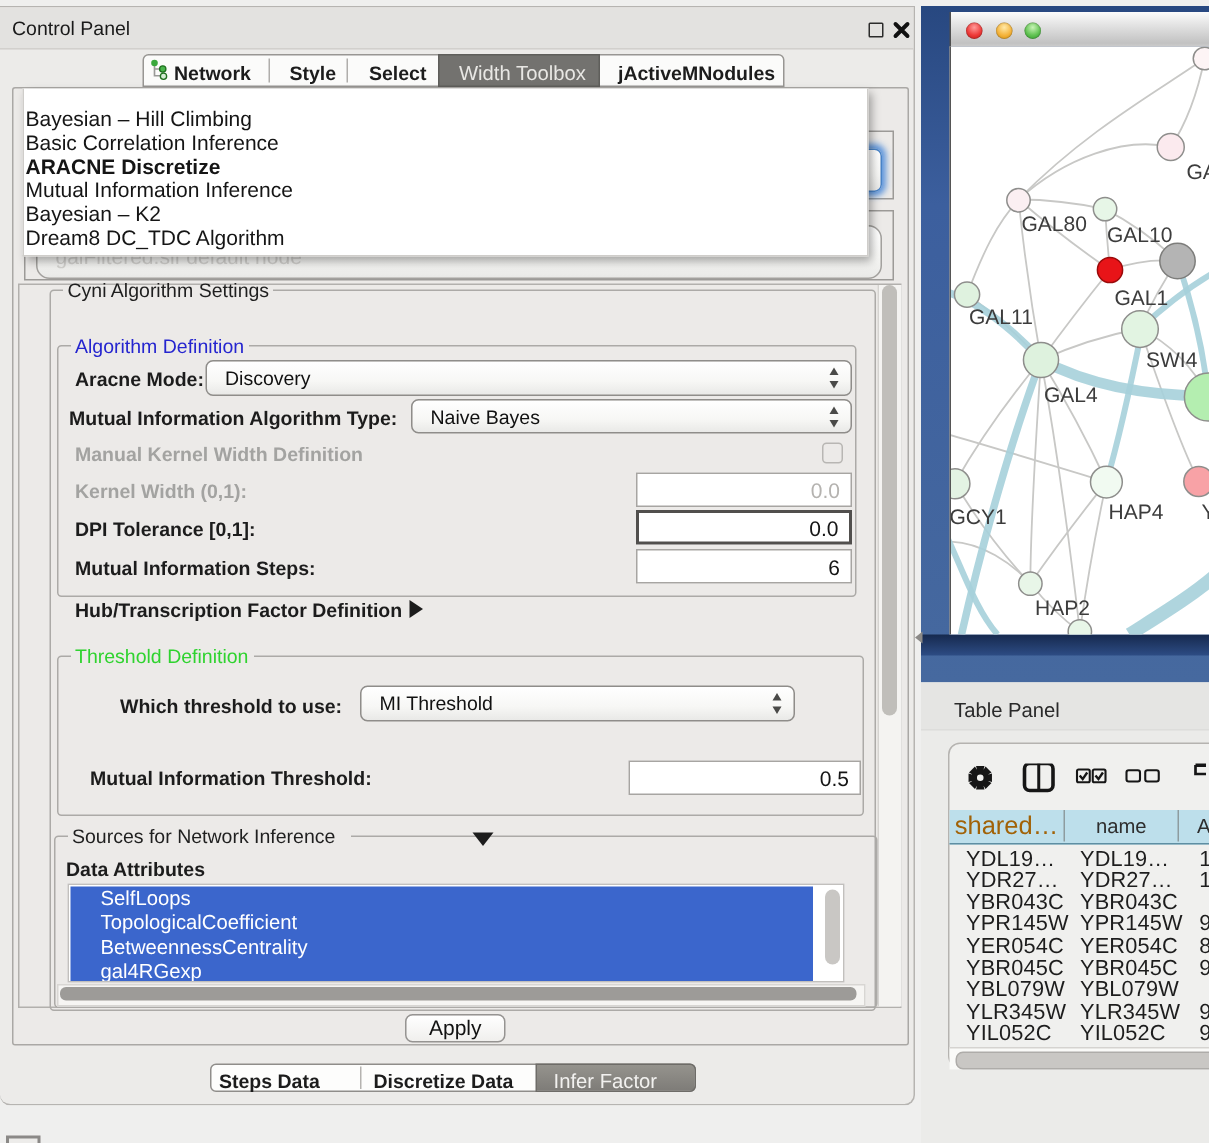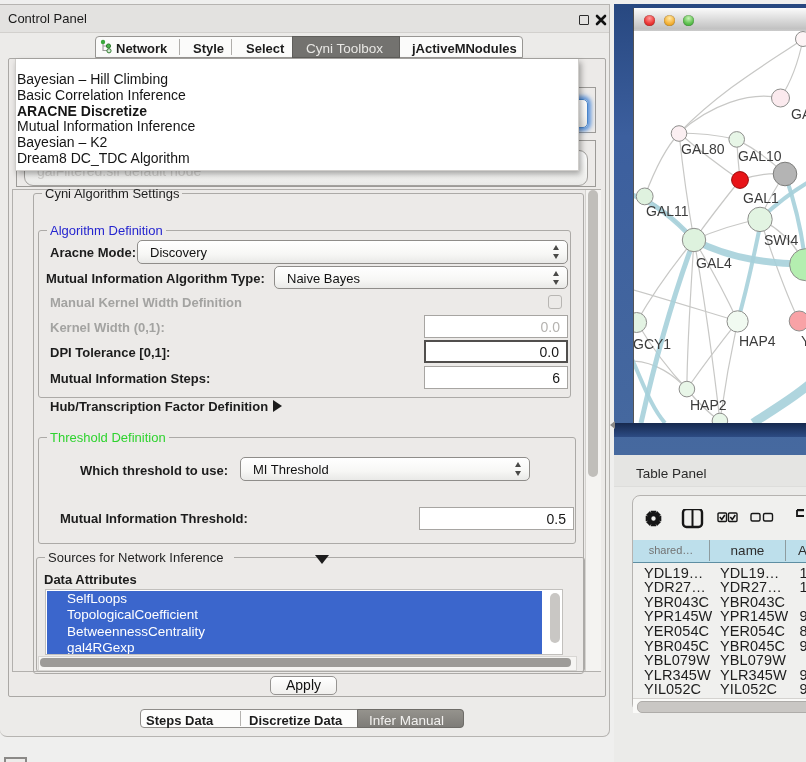--- a/index.html
+++ b/index.html
@@ -36,21 +36,21 @@
   </svg>
 
   <div class="abs" id="tabbar" style="left:95px;top:36px;width:428px;height:22px;background:#fbfbfa;
        border:1px solid #989693;border-radius:4px 4px 0 0;box-sizing:border-box"></div>
   <div class="abs" style="left:292px;top:36px;width:108px;height:22px;background:#73726f;border:1px solid #5f5e5b;box-sizing:border-box"></div>
   <div class="abs" style="left:179px;top:39px;width:1px;height:16px;background:#b0aeab"></div>
   <div class="abs" style="left:231px;top:39px;width:1px;height:16px;background:#b0aeab"></div>
   <div class="abs lbl" style="left:116px;top:41px">Network</div>
   <div class="abs lbl" style="left:193px;top:41px">Style</div>
   <div class="abs lbl" style="left:246px;top:41px">Select</div>
-  <div class="abs lbl" style="left:306px;top:41px;color:#e8e7e4;font-weight:normal;font-size:13.5px">Cyni Toolbox</div>
+  <div class="abs lbl" style="left:306px;top:41px;color:#e8e7e4;font-weight:normal;font-size:13.5px">Width Toolbox</div>
   <div class="abs lbl" style="left:412px;top:41px">jActiveMNodules</div>
   <svg class="abs" style="left:99px;top:39px" width="13" height="15" viewBox="0 0 13 15">
     <path d="M4 4 L4 11.5 L9.5 11.5 M4 7 L9 7" stroke="#9a9a98" stroke-width="1.1" fill="none"></path>
     <circle cx="4" cy="3" r="2.2" fill="#3aa83c"></circle>
     <circle cx="9.5" cy="7" r="2.1" fill="#49b54b" stroke="#20701f" stroke-width=".9"></circle>
     <circle cx="10" cy="11.8" r="2.1" fill="#d4ecd4" stroke="#20701f" stroke-width=".9"></circle>
   </svg>
 
   <div class="abs" style="left:8px;top:58px;width:598px;height:639px;background:#eceae8;
        border:1px solid #aaa8a5;border-radius:2px;box-sizing:border-box"></div>
@@ -145,21 +145,21 @@
 
   <div class="abs" style="left:270px;top:676px;width:65px;height:16.5px;background:linear-gradient(#ffffff,#f0efed);
        border:1px solid #969492;border-radius:5px;text-align:center;font-size:14px;color:#111;line-height:16px">Apply</div>
   <div class="abs" style="left:140px;top:709px;width:324px;height:19px;background:#fdfdfc;border:1px solid #8f8d8a;
        border-radius:4px;box-sizing:border-box"></div>
   <div class="abs" style="left:357px;top:709px;width:107px;height:19px;background:linear-gradient(#95938d,#7e7c78);
        border:1px solid #6e6c68;border-radius:0 4px 4px 0;box-sizing:border-box"></div>
   <div class="abs" style="left:240px;top:711px;width:1px;height:15px;background:#b5b3b0"></div>
   <div class="abs lbl" style="left:146px;top:713px">Steps Data</div>
   <div class="abs lbl" style="left:249px;top:713px">Discretize Data</div>
-  <div class="abs lbl" style="left:369px;top:713px;color:#f2f1ef;font-weight:normal;font-size:13.5px">Infer Manual</div>
+  <div class="abs lbl" style="left:369px;top:713px;color:#f2f1ef;font-weight:normal;font-size:13.5px">Infer Factor</div>
 
   <div class="abs" style="left:4px;top:757px;width:19px;height:12px;border:2px solid #8b8987;background:#edecea"></div>
 
   <div class="abs" style="left:614px;top:0;width:192px;height:455px;background:linear-gradient(#27477f,#3c5f9e 30%,#46699f)"></div>
   <div class="abs" style="left:614px;top:0;width:192px;height:4px;background:#f0efee"></div>
 
   <div class="abs" style="left:614px;top:423px;width:192px;height:14px;background:linear-gradient(#16294e,#2d4c84)"></div>
 
   <div class="abs" style="left:633px;top:8px;width:173px;height:23px;border-left:1px solid #4e4e4e;
        background:linear-gradient(#fbfbfb,#d8d8d8 55%,#c2c2c2 90%,#cccccc);border-bottom:1px solid #8a8a8a"></div>
@@ -261,21 +261,21 @@
       <path d="M75.8 8 l2 2.4 l3 -4.4" stroke-width="1.6"></path>
       <path d="M86.3 8 l2 2.4 l3 -4.4" stroke-width="1.6"></path>
       <rect x="107" y="4.5" width="9" height="7.5" rx="1.5"></rect>
       <rect x="119.5" y="4.5" width="9" height="7.5" rx="1.5"></rect>
       <path d="M153 1 h10 v17" stroke-width="2.6"></path>
       <path d="M153 1 v6 h7" stroke-width="1.8"></path>
     </g>
   </svg>
 
   <div class="abs" style="left:633px;top:540px;width:173px;height:22px;background:#bddfeb;border-bottom:1.5px solid #5e8ea2"></div>
-  <div class="abs" style="left:633px;top:540px;width:76px;height:21px;text-align:center;font-size:11px;color:#737373;line-height:21px;border-right:1px solid #8e9c9f">shared…</div>
+  <div class="abs" style="left:633px;top:540px;width:76px;height:21px;text-align:center;font-size:17px;color:#a16207;line-height:21px;border-right:1px solid #8e9c9f">shared…</div>
   <div class="abs" style="left:710px;top:540px;width:75px;height:21px;text-align:center;font-size:13.5px;color:#2e2e2e;line-height:21px;border-right:1px solid #8e9c9f">name</div>
   <div class="abs" style="left:798px;top:540px;width:20px;height:21px;font-size:13.5px;color:#2e2e2e;line-height:21px">A</div>
 
   <div class="abs" style="left:633px;top:562px;width:173px;height:133px;overflow:hidden;font-size:14.5px;color:#1d1d1d;letter-spacing:.1px">
     <div style="position:absolute;left:11px;top:3.6px;line-height:14.6px">YDL19…<br>YDR27…<br>YBR043C<br>YPR145W<br>YER054C<br>YBR045C<br>YBL079W<br>YLR345W<br>YIL052C</div>
     <div style="position:absolute;left:87px;top:3.6px;line-height:14.6px">YDL19…<br>YDR27…<br>YBR043C<br>YPR145W<br>YER054C<br>YBR045C<br>YBL079W<br>YLR345W<br>YIL052C</div>
     <div style="position:absolute;left:166.5px;top:3.6px;line-height:14.6px">13<br>12<br>&nbsp;<br>9.<br>8.<br>9.<br>&nbsp;<br>9.<br>9.</div>
   </div>
 
   <div class="abs" style="left:633px;top:698px;width:173px;height:14px;background:#fafaf8;border-top:1px solid #d5d3d0">

